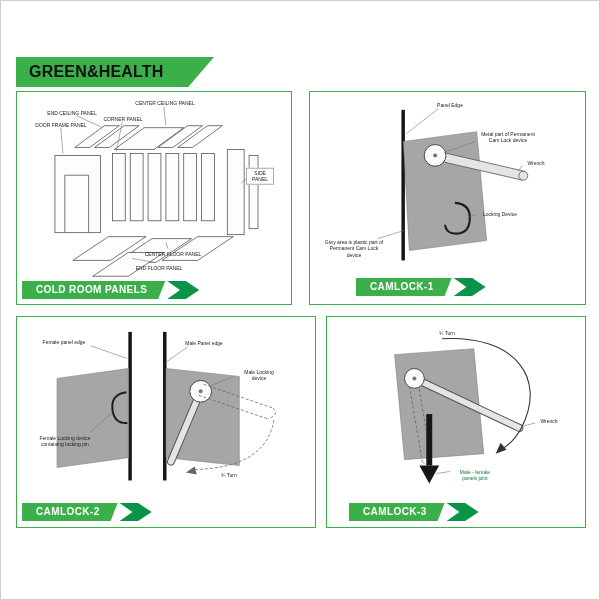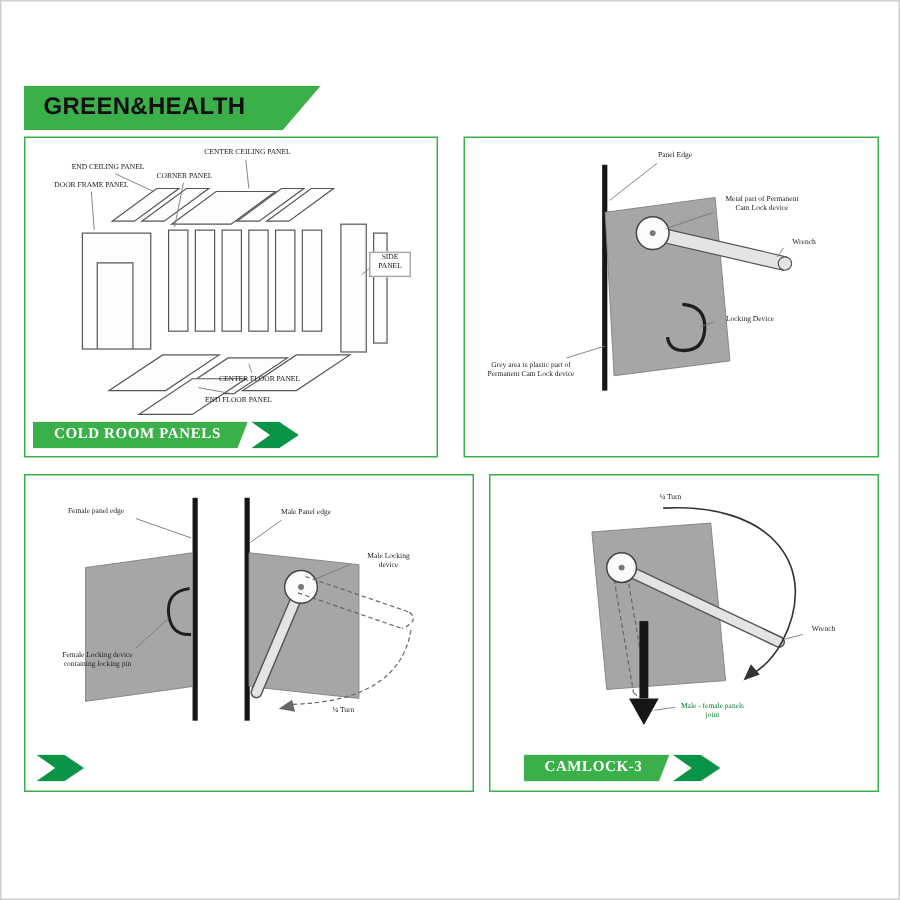--- a/index.html
+++ b/index.html
@@ -9,21 +9,21 @@
     font-family:"Liberation Sans", sans-serif;
   }
   
   .brand{
     position:absolute;left:15px;top:56px;width:198px;height:30px;
     background:var(--green);clip-path:polygon(0 0,100% 0,87% 100%,0 100%);
     display:flex;align-items:center;z-index:2;
   }
   .brand span{font-size:16px;font-weight:bold;color:#101010;padding-left:13px;letter-spacing:.2px;}
   
-  .panel{position:absolute;border:1px solid var(--green);background:#fff;box-sizing:border-box;font-family:Liberation Serif, serif;}
+  .panel{position:absolute;border:1px solid var(--green);background:#fff;box-sizing:border-box;}
   .p1{left:15px;top:90px;width:276px;height:214px;}
   .p2{left:308px;top:90px;width:277px;height:214px;}
   .p3{left:15px;top:315px;width:300px;height:212px;}
   .p4{left:325px;top:315px;width:260px;height:212px;}
   .panel svg{position:absolute;left:0;top:0;width:100%;height:100%;}
   
   .lbl{
     position:absolute;transform:translate(-50%,-50%);
     font-size:5px;line-height:1.25;color:#222;text-align:center;z-index:2;
   }
@@ -116,20 +116,24 @@
         <line x1="214" y1="74" x2="210" y2="80"></line>
         <line x1="167" y1="124" x2="158" y2="127"></line>
         <line x1="68" y1="148" x2="94" y2="140"></line>
       </g>
     </svg>
     <div class="lbl nowrap" style="left:140px;top:13px">Panel Edge</div>
     <div class="lbl" style="left:198px;top:45px;width:58px">Metal part of Permanent Cam Lock device</div>
     <div class="lbl nowrap" style="left:226px;top:71px">Wrench</div>
     <div class="lbl nowrap" style="left:190px;top:122px">Locking Device</div>
     <div class="lbl" style="left:44px;top:156px;width:62px">Grey area is plastic part of Permanent Cam Lock device</div>
+    <div class="title-banner">
+      <div class="title-bar">CAMLOCK-1</div>
+      <div class="title-arrow"></div>
+    </div>
   </div>
 
   <div class="panel p3">
     <svg viewBox="0 0 300 212">
       <rect x="112" y="15" width="3.5" height="150" fill="#161616"></rect>
       <rect x="147" y="15" width="3.5" height="150" fill="#161616"></rect>
       <polygon points="40,62 112,52 112,142 40,152" fill="#a6a6a6" stroke="#808080" stroke-width="0.6"></polygon>
       <polygon points="150,52 224,60 224,150 150,142" fill="#a6a6a6" stroke="#808080" stroke-width="0.6"></polygon>
       <path d="M110,76 q-16,2 -14,18 q2,14 15,13" fill="none" stroke="#1e1e1e" stroke-width="2"></path>
       <g>
@@ -151,20 +155,21 @@
         <line x1="218" y1="60" x2="194" y2="70"></line>
         <line x1="74" y1="116" x2="96" y2="96"></line>
       </g>
     </svg>
     <div class="lbl nowrap" style="left:47px;top:25px">Female panel edge</div>
     <div class="lbl nowrap" style="left:187px;top:26px">Male Panel edge</div>
     <div class="lbl" style="left:242px;top:58px;width:42px">Male Locking device</div>
     <div class="lbl" style="left:48px;top:124px;width:66px">Female Locking device containing locking pin</div>
     <div class="lbl nowrap" style="left:212px;top:158px">¼ Turn</div>
     <div class="title-banner">
+      <div class="title-bar">CAMLOCK-2</div>
       <div class="title-arrow"></div>
     </div>
   </div>
 
   <div class="panel p4">
     <svg viewBox="0 0 260 212">
       <polygon points="68,38 148,32 158,138 78,144" fill="#a6a6a6" stroke="#808080" stroke-width="0.6"></polygon>
       <g stroke="#666" stroke-width="0.8" fill="none" stroke-dasharray="3 2">
         <line x1="83" y1="70" x2="96" y2="146"></line>
         <line x1="92" y1="68" x2="105" y2="144"></line>

